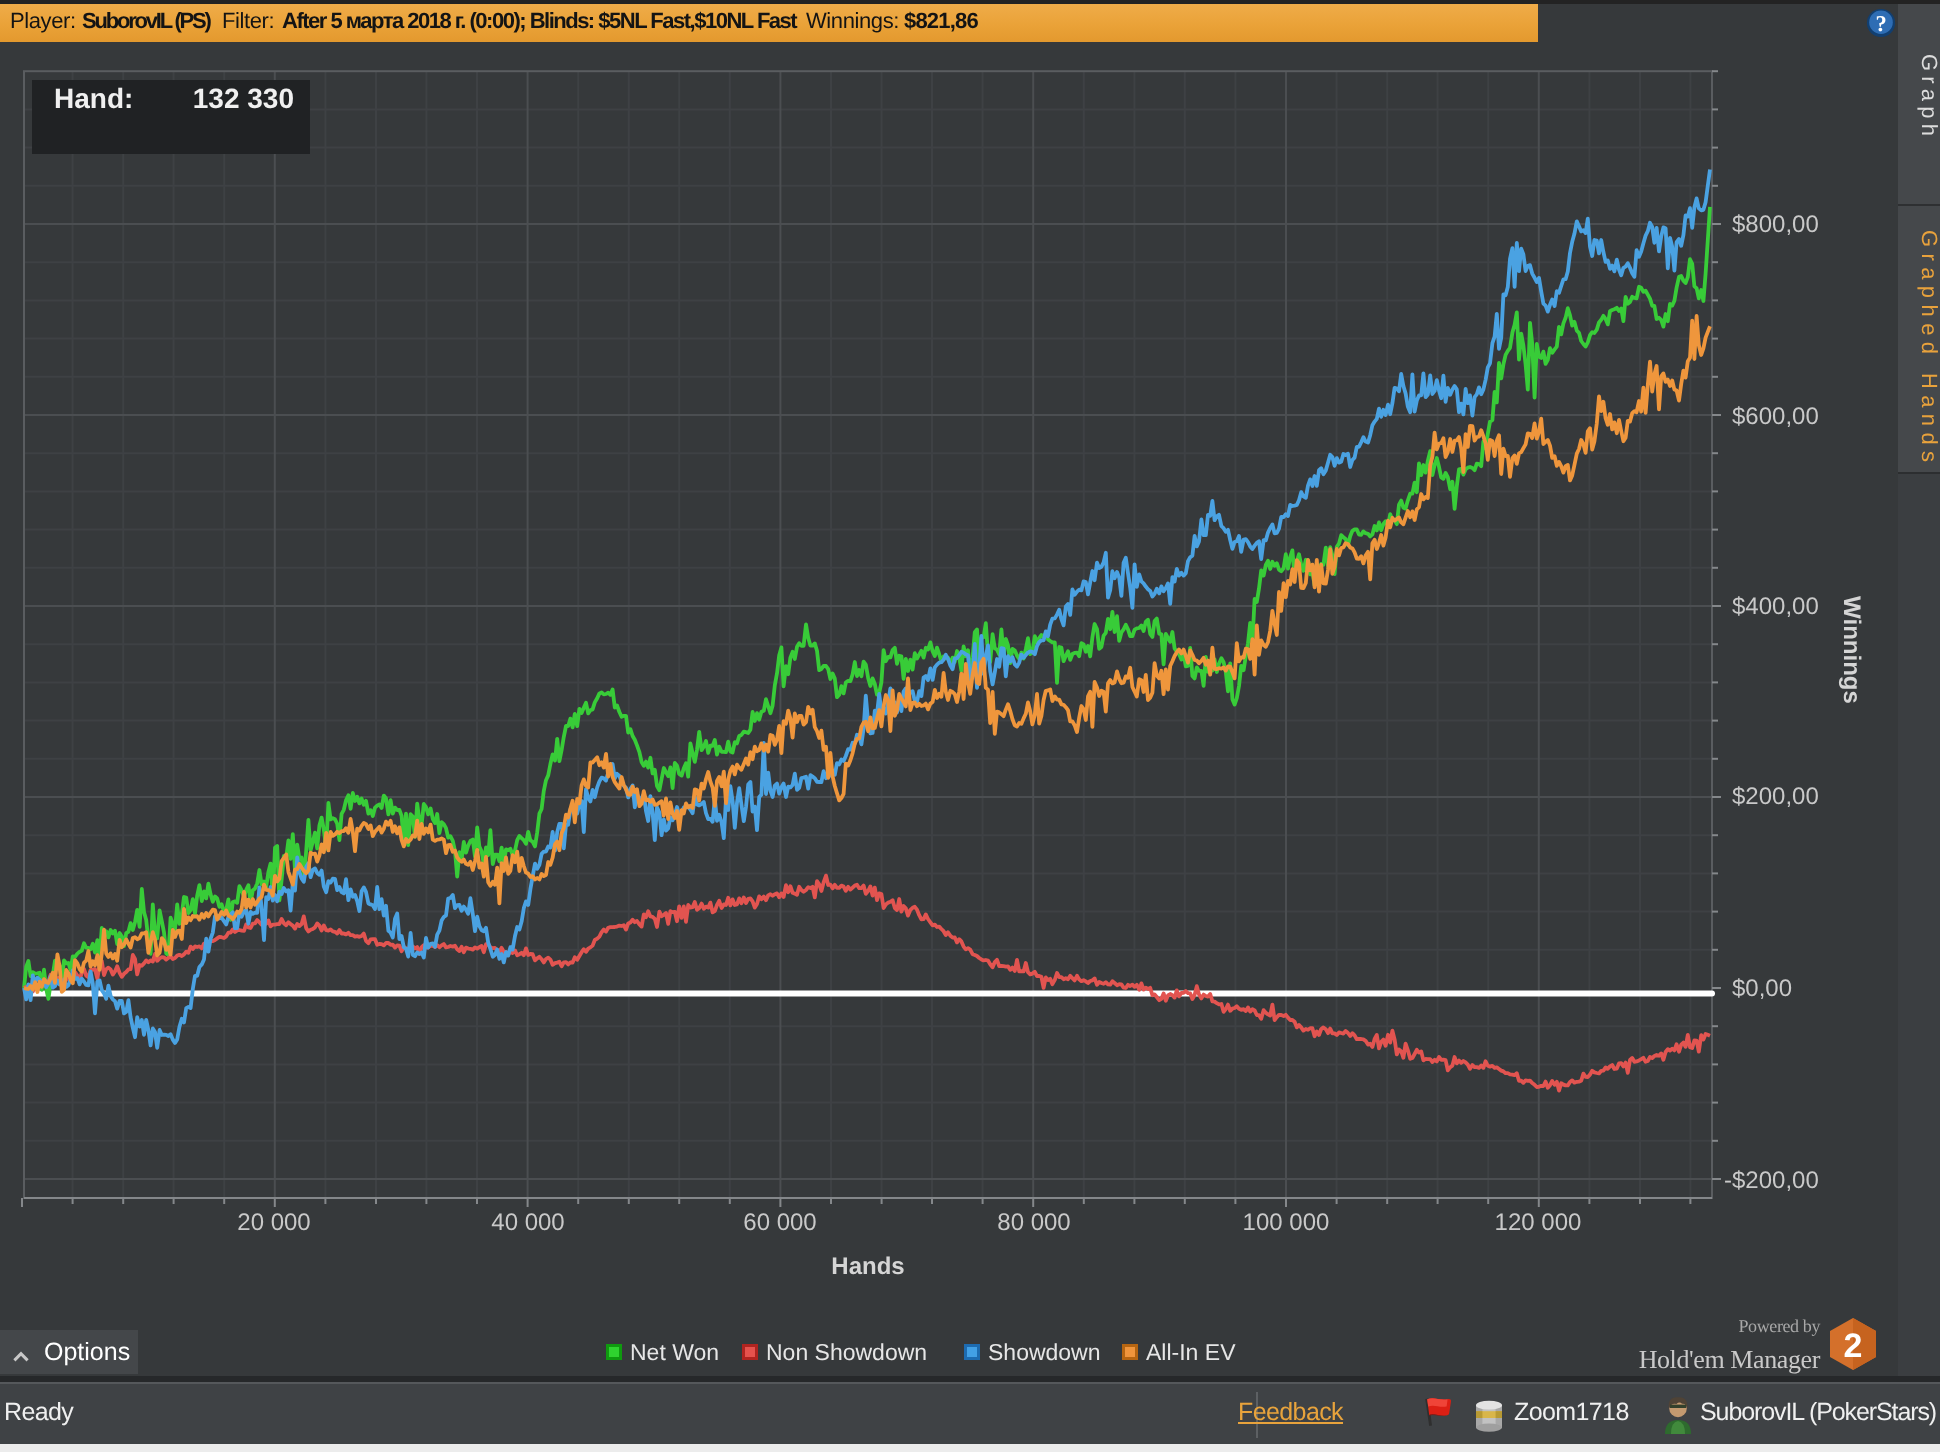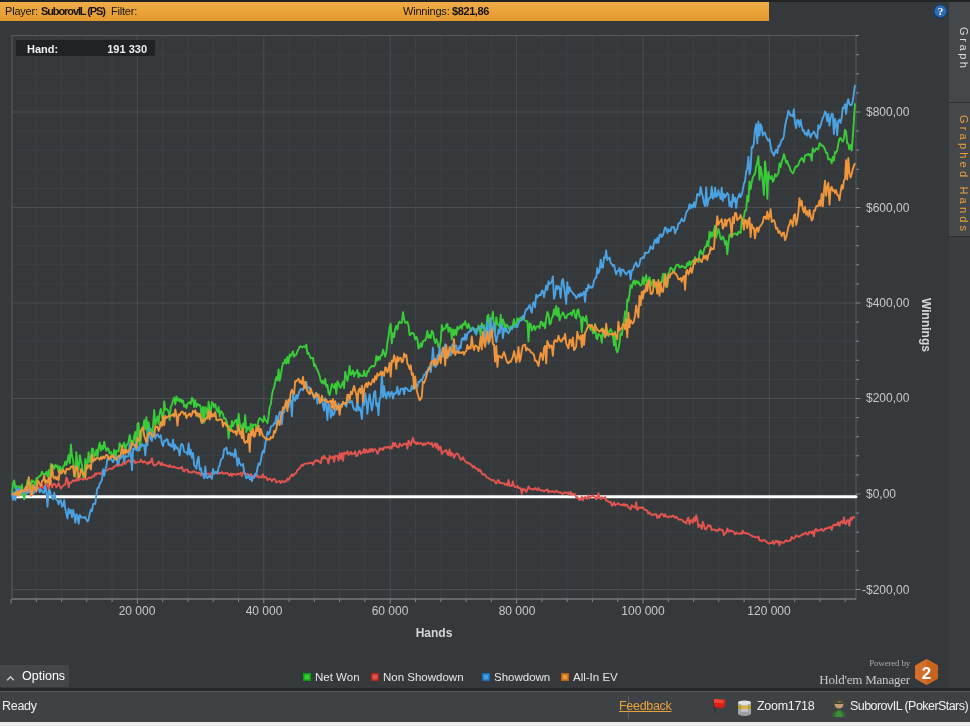--- a/index.html
+++ b/index.html
@@ -13,22 +13,22 @@
 #topbar span, #topbar b { position:absolute; top:0; letter-spacing:-0.2px; }
 #sidebar { left:949px; top:2px; width:21px; height:689px; background:#3b3e41; }
 #sidetab1 { left:949px; top:2px; width:21px; height:234px; background:#45484b; }
 #sidetab1b { left:949px; top:102px; width:21px; height:1px; background:#2e3032; }
 #gr1 { left:949px; top:27px; width:21px; height:60px; color:#dcdcdc; font-size:11px;
   writing-mode:vertical-rl; text-align:left; letter-spacing:2.6px; }
 #gr2 { left:949px; top:115px; width:21px; height:120px; color:#e8a23c; font-size:11px;
   writing-mode:vertical-rl; letter-spacing:3.2px; }
 #sidesep2 { left:949px; top:236px; width:21px; height:1px; background:#2c2e30; }
 #chartpanel { left:0; top:21px; width:949px; height:667px; background:#36393b; }
-#tooltip { left:16px; top:40px; width:139px; height:16px; background:#202224;
-  color:#f0f0f0; font-size:11px; font-weight:bold; line-height:19px; }
+#tooltip { left:16px; top:40px; width:139px; height:37px; background:#202224;
+  color:#f0f0f0; font-size:14px; font-weight:bold; line-height:19px; }
 #tooltip .lab { position:absolute; left:11px; }
 #tooltip .val { position:absolute; right:8px; }
 #legend { left:0; top:671px; width:949px; height:12px; font-size:11.5px; color:#e6e6e6; white-space:nowrap; }
 .sq { display:inline-block; width:8px; height:8px; margin-right:4px; }
 .litem { position:absolute; top:0; }
 #powered { right:60px; top:658px; text-align:right; color:#c2c2c2; letter-spacing:-0.2px;font-family:Liberation Serif, serif; }
 #pline1 { font-size:9px; color:#a8a8a8; }
 #pline2 { font-size:13px; color:#c9c9c9; margin-top:4px; }
 #hex { left:915px; top:659px; width:23px; height:26px; }
 #optbtn { left:0; top:665px; width:69px; height:22px; background:#44474a;
@@ -202,37 +202,38 @@
       <text x="862" y="594">-$200,00</text>
 <text x="434" y="637" text-anchor="middle" font-weight="bold" fill="#d5d5d5">Hands</text>
 <text x="926" y="329" text-anchor="middle" font-weight="bold" fill="#d5d5d5" transform="rotate(90 926 325)">Winnings</text>
 </g>
 </svg>
 <div class="abs" id="topline"></div>
 <div class="abs" id="topbar">
     <span style="left:5px">Player:</span>
     <b style="left:41px;letter-spacing:-1.1px">SuborovIL (PS)</b>
     <span style="left:111px">Filter:</span>
+    <b style="left:141px;letter-spacing:-0.75px">After 5 марта 2018 г. (0:00); Blinds: $5NL Fast,$10NL Fast</b>
     <span style="left:403px">Winnings:</span>
     <b style="left:452px;letter-spacing:-0.4px">$821,86</b>
   </div>
 <svg class="icon" style="left:933px;top:4px" width="15" height="15" viewBox="0 0 16 16">
   <circle cx="8" cy="8" r="7.5" fill="#123f70"></circle>
   <circle cx="8" cy="7.6" r="6.3" fill="#2e6db4"></circle>
   <text x="8" y="12" font-family="Liberation Serif, serif" font-size="12" font-weight="bold" fill="#ffffff" text-anchor="middle">?</text>
 </svg>
 <div class="abs" id="sidebar"></div>
 <div class="abs" id="sidetab1"></div>
 <div class="abs" id="sidetab1b"></div>
 <div class="abs" id="gr1">Graph</div>
 <div class="abs" id="gr2">Graphed Hands</div>
 <div class="abs" id="sidesep2"></div>
 <div class="abs" id="tooltip">
     <span class="lab">Hand:</span>
-    <span class="val">191 330</span>
+    <span class="val">132 330</span>
   </div>
 <div class="abs" id="legend">
     <span class="litem" style="left:303px"><span class="sq" style="background:#2fd32f;box-shadow:inset 0 0 0 1.5px #0f9a0f"></span>Net Won</span>
     <span class="litem" style="left:371px"><span class="sq" style="background:#e5524d;box-shadow:inset 0 0 0 1.5px #b02420"></span>Non Showdown</span>
     <span class="litem" style="left:482px"><span class="sq" style="background:#42a0e5;box-shadow:inset 0 0 0 1.5px #1d6bb0"></span>Showdown</span>
     <span class="litem" style="left:561px"><span class="sq" style="background:#f0953c;box-shadow:inset 0 0 0 1.5px #b66511"></span>All-In EV</span>
   </div>
 <div class="abs" id="powered">
     <div id="pline1">Powered by</div>
     <div id="pline2">Hold'em Manager</div>

